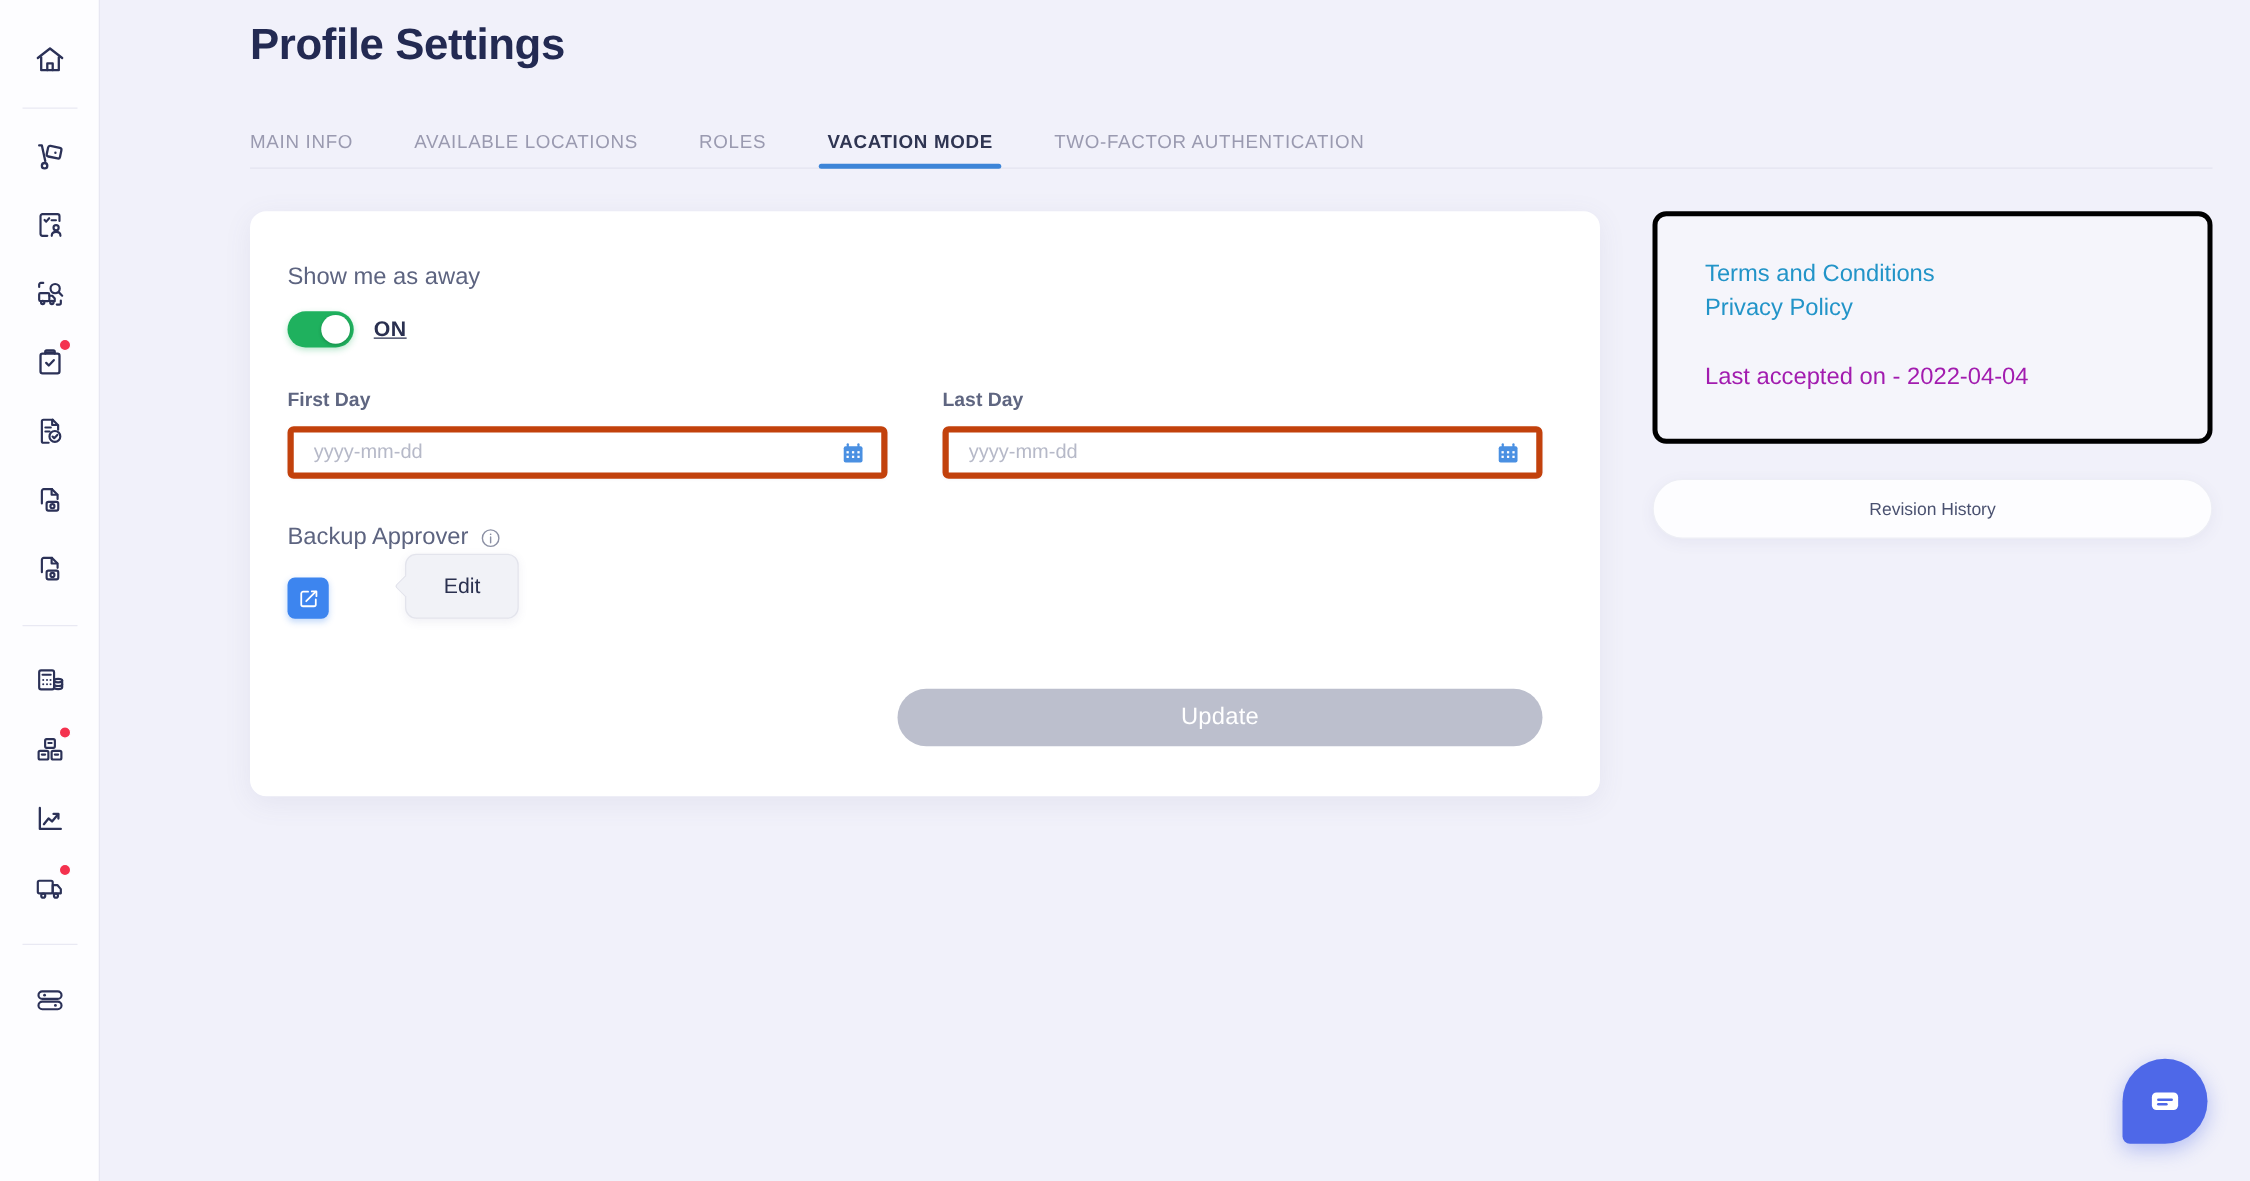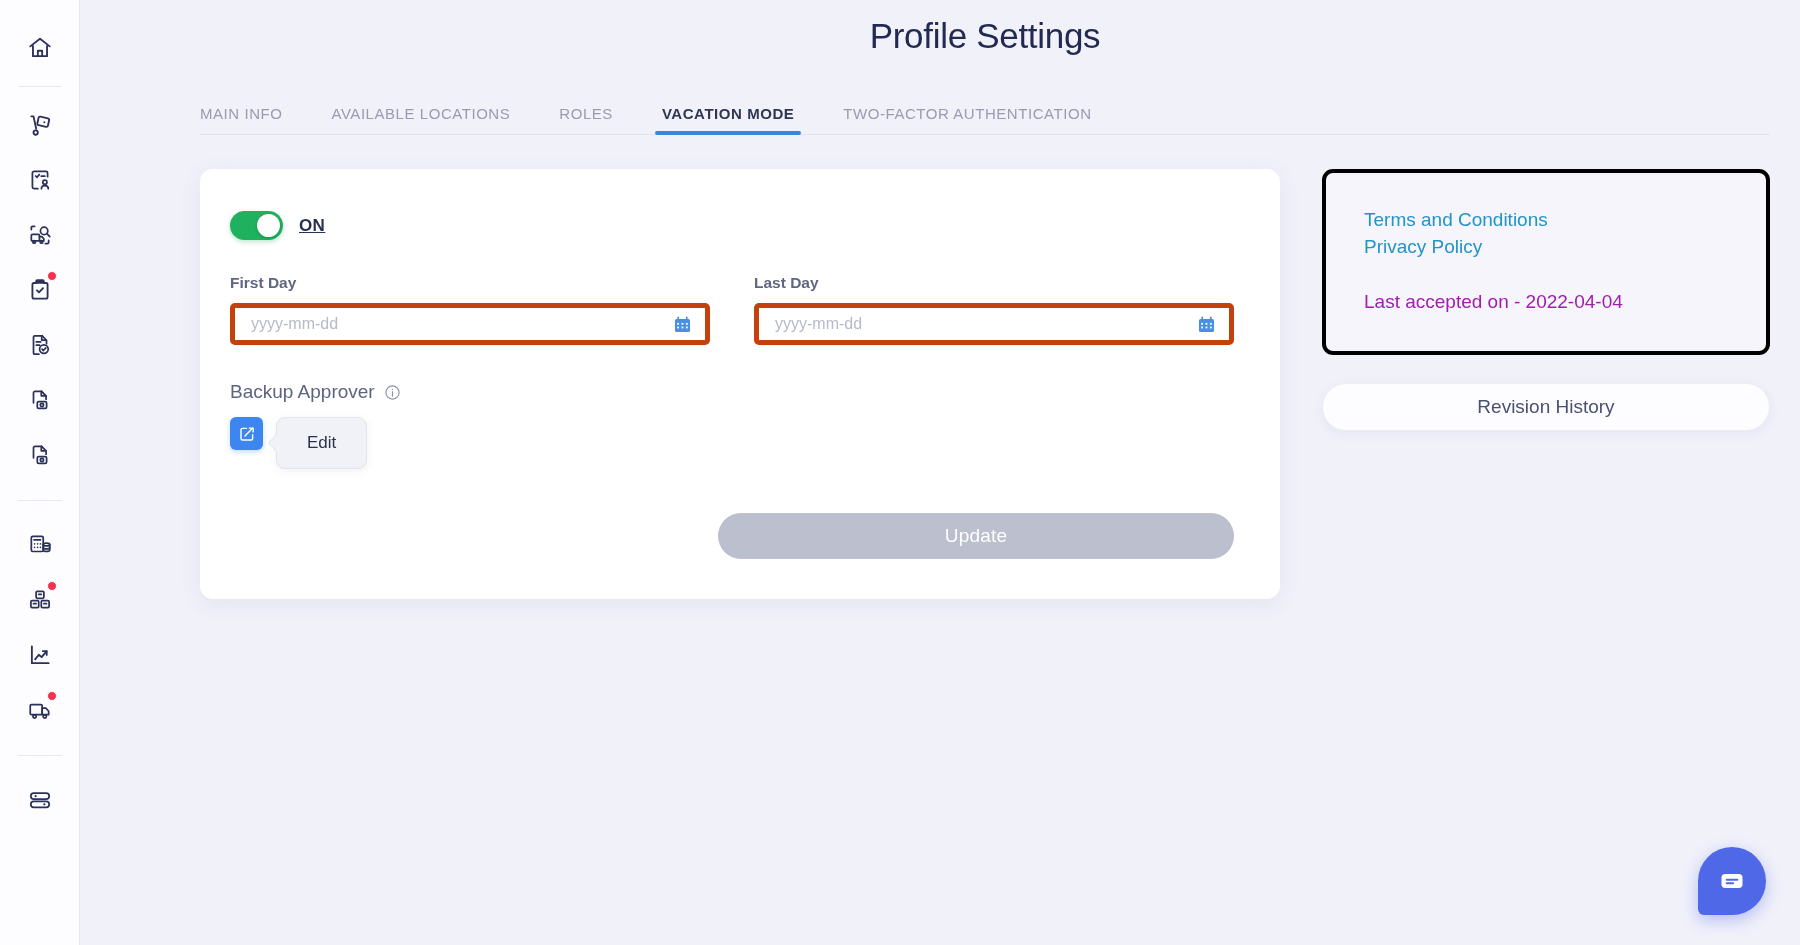--- a/index.html
+++ b/index.html
@@ -36,24 +36,23 @@
     background: #f4314e; border: 1.5px solid #fdfdff;
   }
 
   
   .main {
     flex: 1; height: 945px;
     padding: 0 30px 0 40px;
     overflow: hidden; position: relative;
   }
   .page-title {
-    font-size: 35px; font-weight: normal; color: #232a52;
+    font-size: 35px; font-weight: bold; color: #232a52;
     letter-spacing: -0.3px;
     margin: 16px 0 0 80px;
-    text-align: center;
   }
 
   
   .tabs {
     margin: 36px 0 0 80px;
     display: flex; align-items: flex-end;
     border-bottom: 1px solid #e3e3ef;
     height: 43px;
     padding-right: 44px;
   }
@@ -121,21 +120,21 @@
   .date-input input::placeholder { color: #b6b9c8; }
   .cal-btn { display: flex; align-items: center; cursor: pointer; }
   .cal-btn svg { width: 19px; height: 19px; display: block; }
 
   
   .approver-label {
     display: flex; align-items: center; gap: 9px;
     font-size: 19px; color: #5d6480; margin-bottom: 14px;
   }
   .info-icon { width: 17px; height: 17px; display: block; }
-  .approver-row { display: flex; align-items: flex-start; position: relative; height: 40px; }
+  .approver-row { display: flex; align-items: flex-end; position: relative; height: 40px; gap: 48px; }
   .edit-btn {
     width: 33px; height: 33px; border-radius: 6px;
     background: #3d85ef; display: flex; align-items: center; justify-content: center;
     cursor: pointer; box-shadow: 0 2px 5px rgba(61,133,239,.3);
   }
   .edit-btn svg { width: 18px; height: 18px; display: block; }
   .tooltip {
     position: relative; margin-left: 13px;
     background: #f1f2f7; border: 1px solid #e3e4ec;
     border-radius: 9px; padding: 15px 30px;
@@ -169,21 +168,21 @@
     display: block; font-size: 19px; color: #2294c8;
     text-decoration: none; cursor: pointer; line-height: 1.42;
   }
   .accepted {
     margin-top: 30px; font-size: 19px; color: #a21caf;
   }
   .revision-btn {
     height: 48px; background: #fdfdff;
     border: 1px solid #edeef5; border-radius: 26px;
     display: flex; align-items: center; justify-content: center;
-    font-size: 19px; color: #4a5170; cursor: pointer;
+    font-size: 14px; color: #4a5170; cursor: pointer;
     box-shadow: 0 3px 12px rgba(90,90,140,.07);
   }
 
   
   .chat-widget {
     position: absolute; right: 34px; bottom: 30px;
     width: 68px; height: 68px;
     background: #4e68e8;
     border-radius: 34px 34px 34px 6px;
     display: flex; align-items: center; justify-content: center;
@@ -378,20 +377,21 @@
       <div class="tab">AVAILABLE LOCATIONS</div>
       <div class="tab">ROLES</div>
       <div class="tab active">VACATION MODE</div>
       <div class="tab">TWO-FACTOR AUTHENTICATION</div>
     </div>
 
     <div class="content">
 
       <section class="card">
 
+        <div class="field-label-lg">Show me as away</div>
 
         <div class="toggle-row">
           <div class="toggle">
             <div class="knob"></div>
           </div>
           <span class="toggle-text">ON</span>
         </div>
 
         <div class="date-row">
           <div class="date-col">

